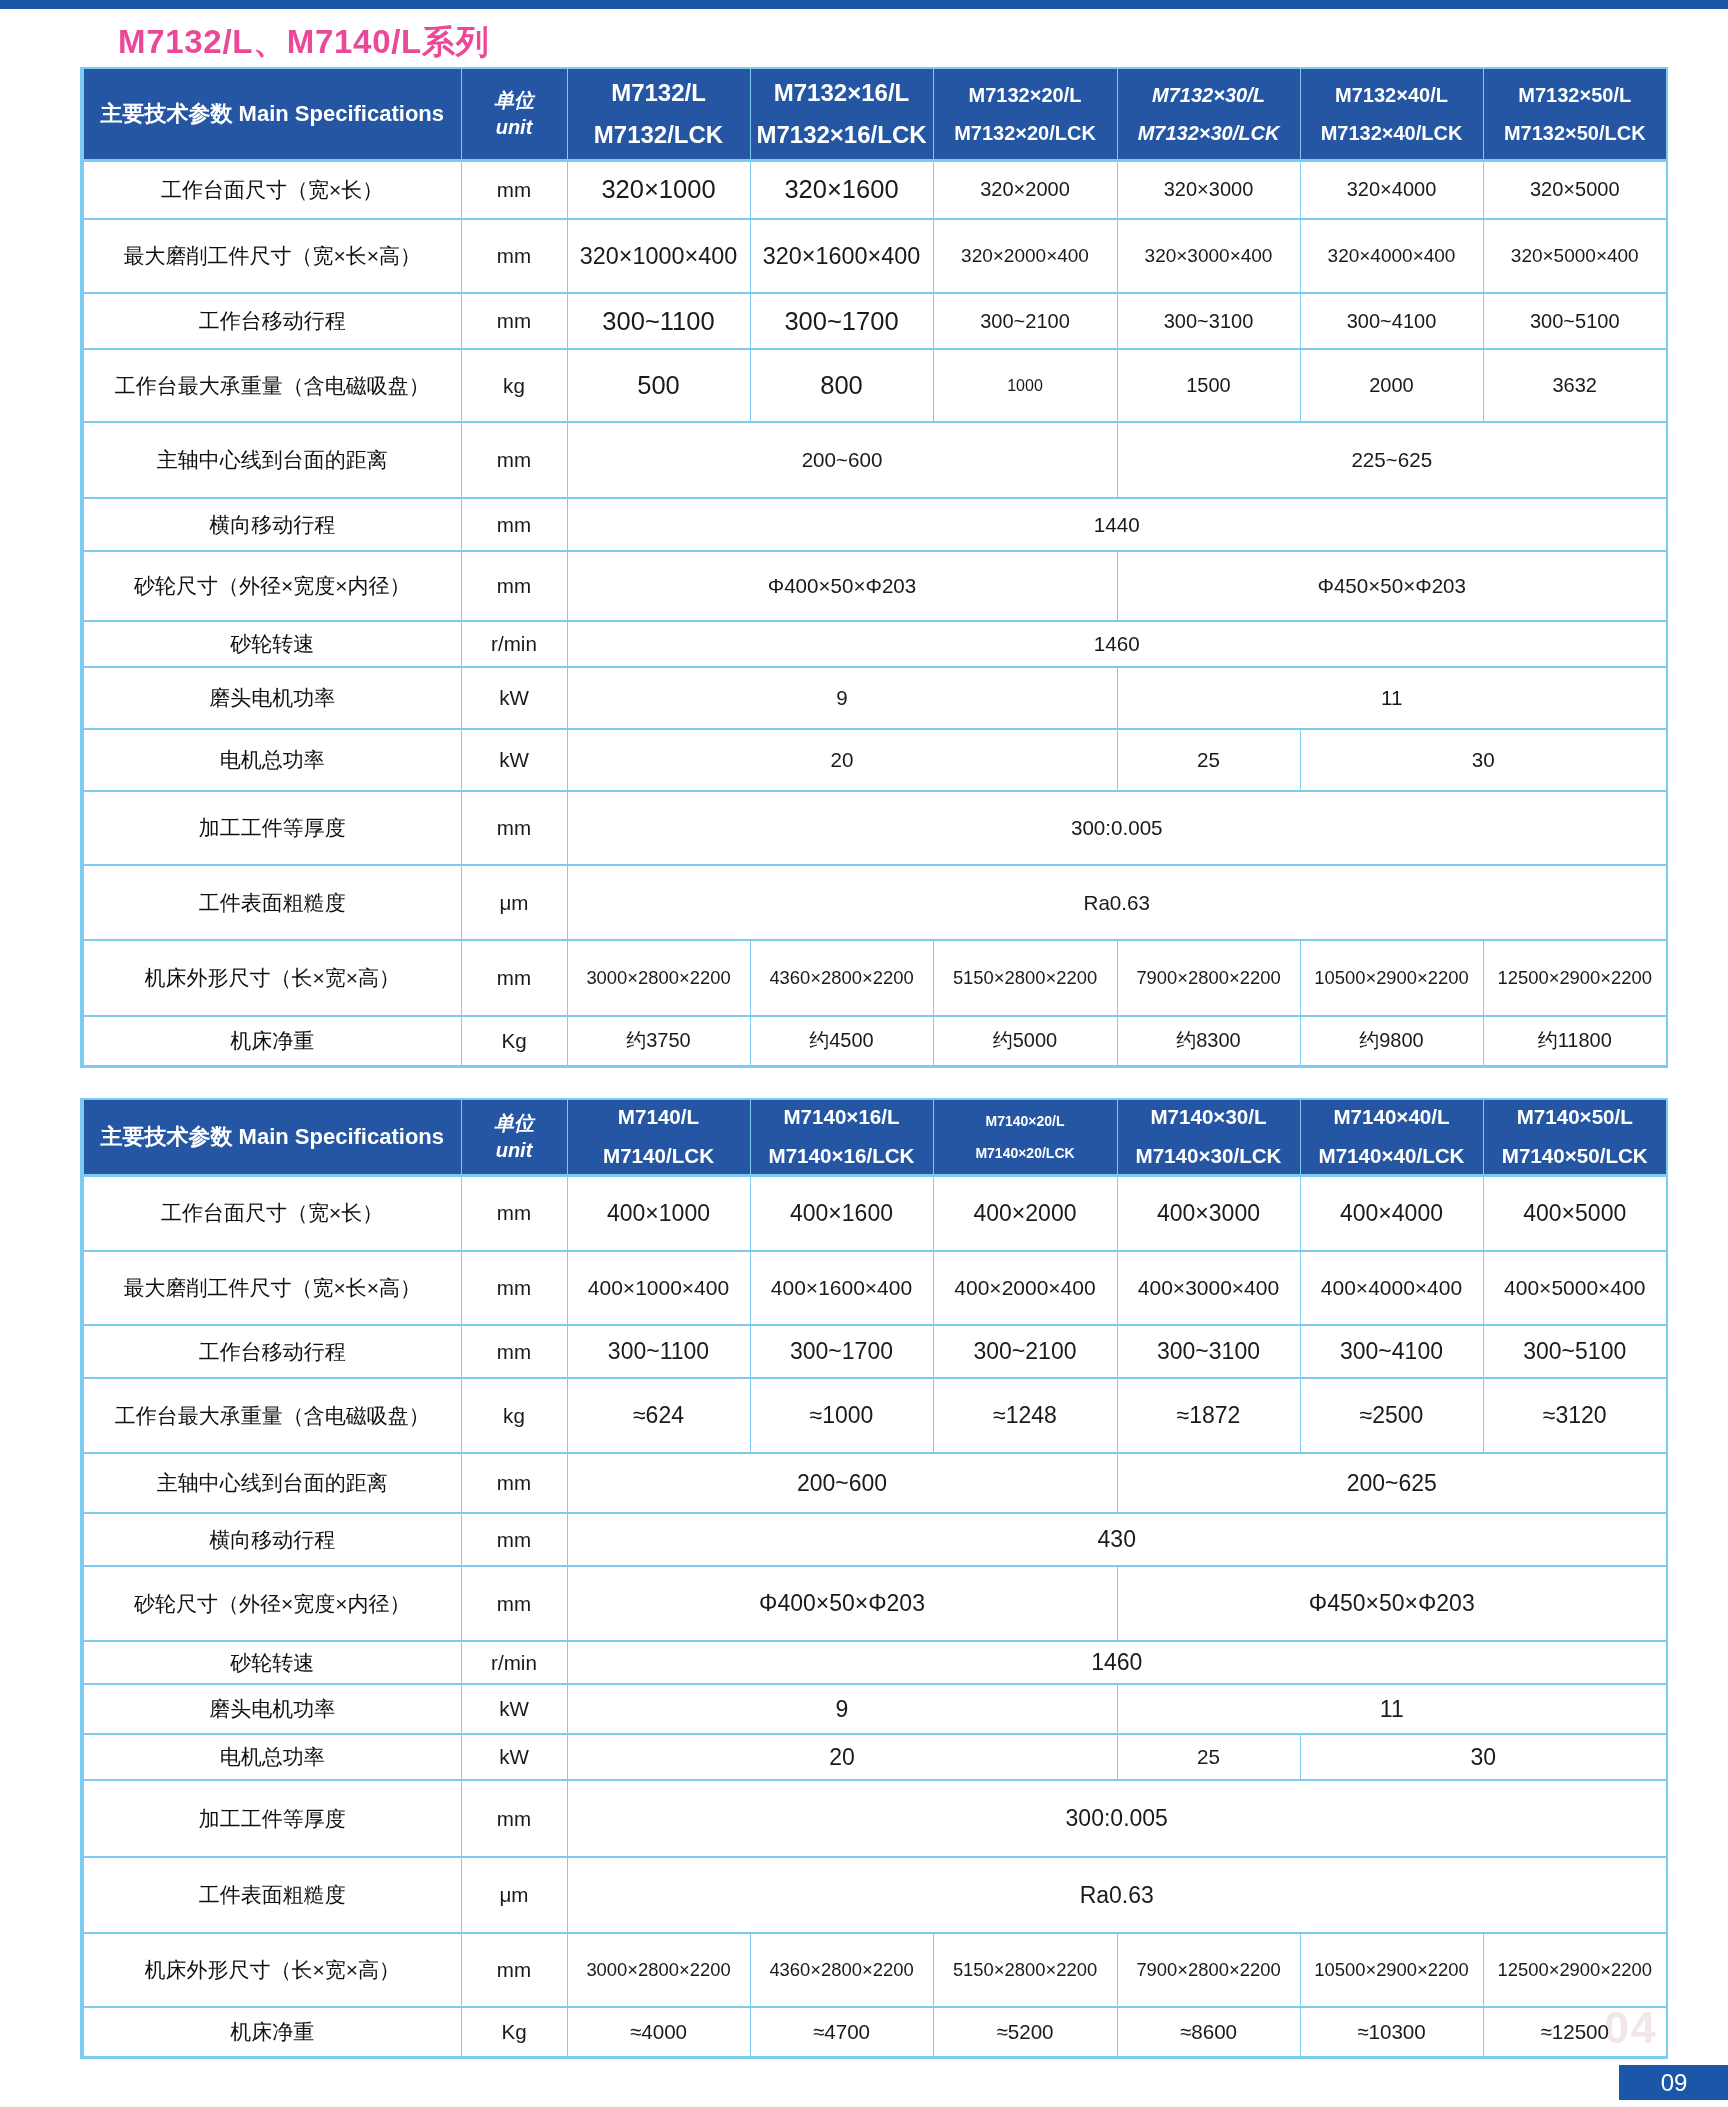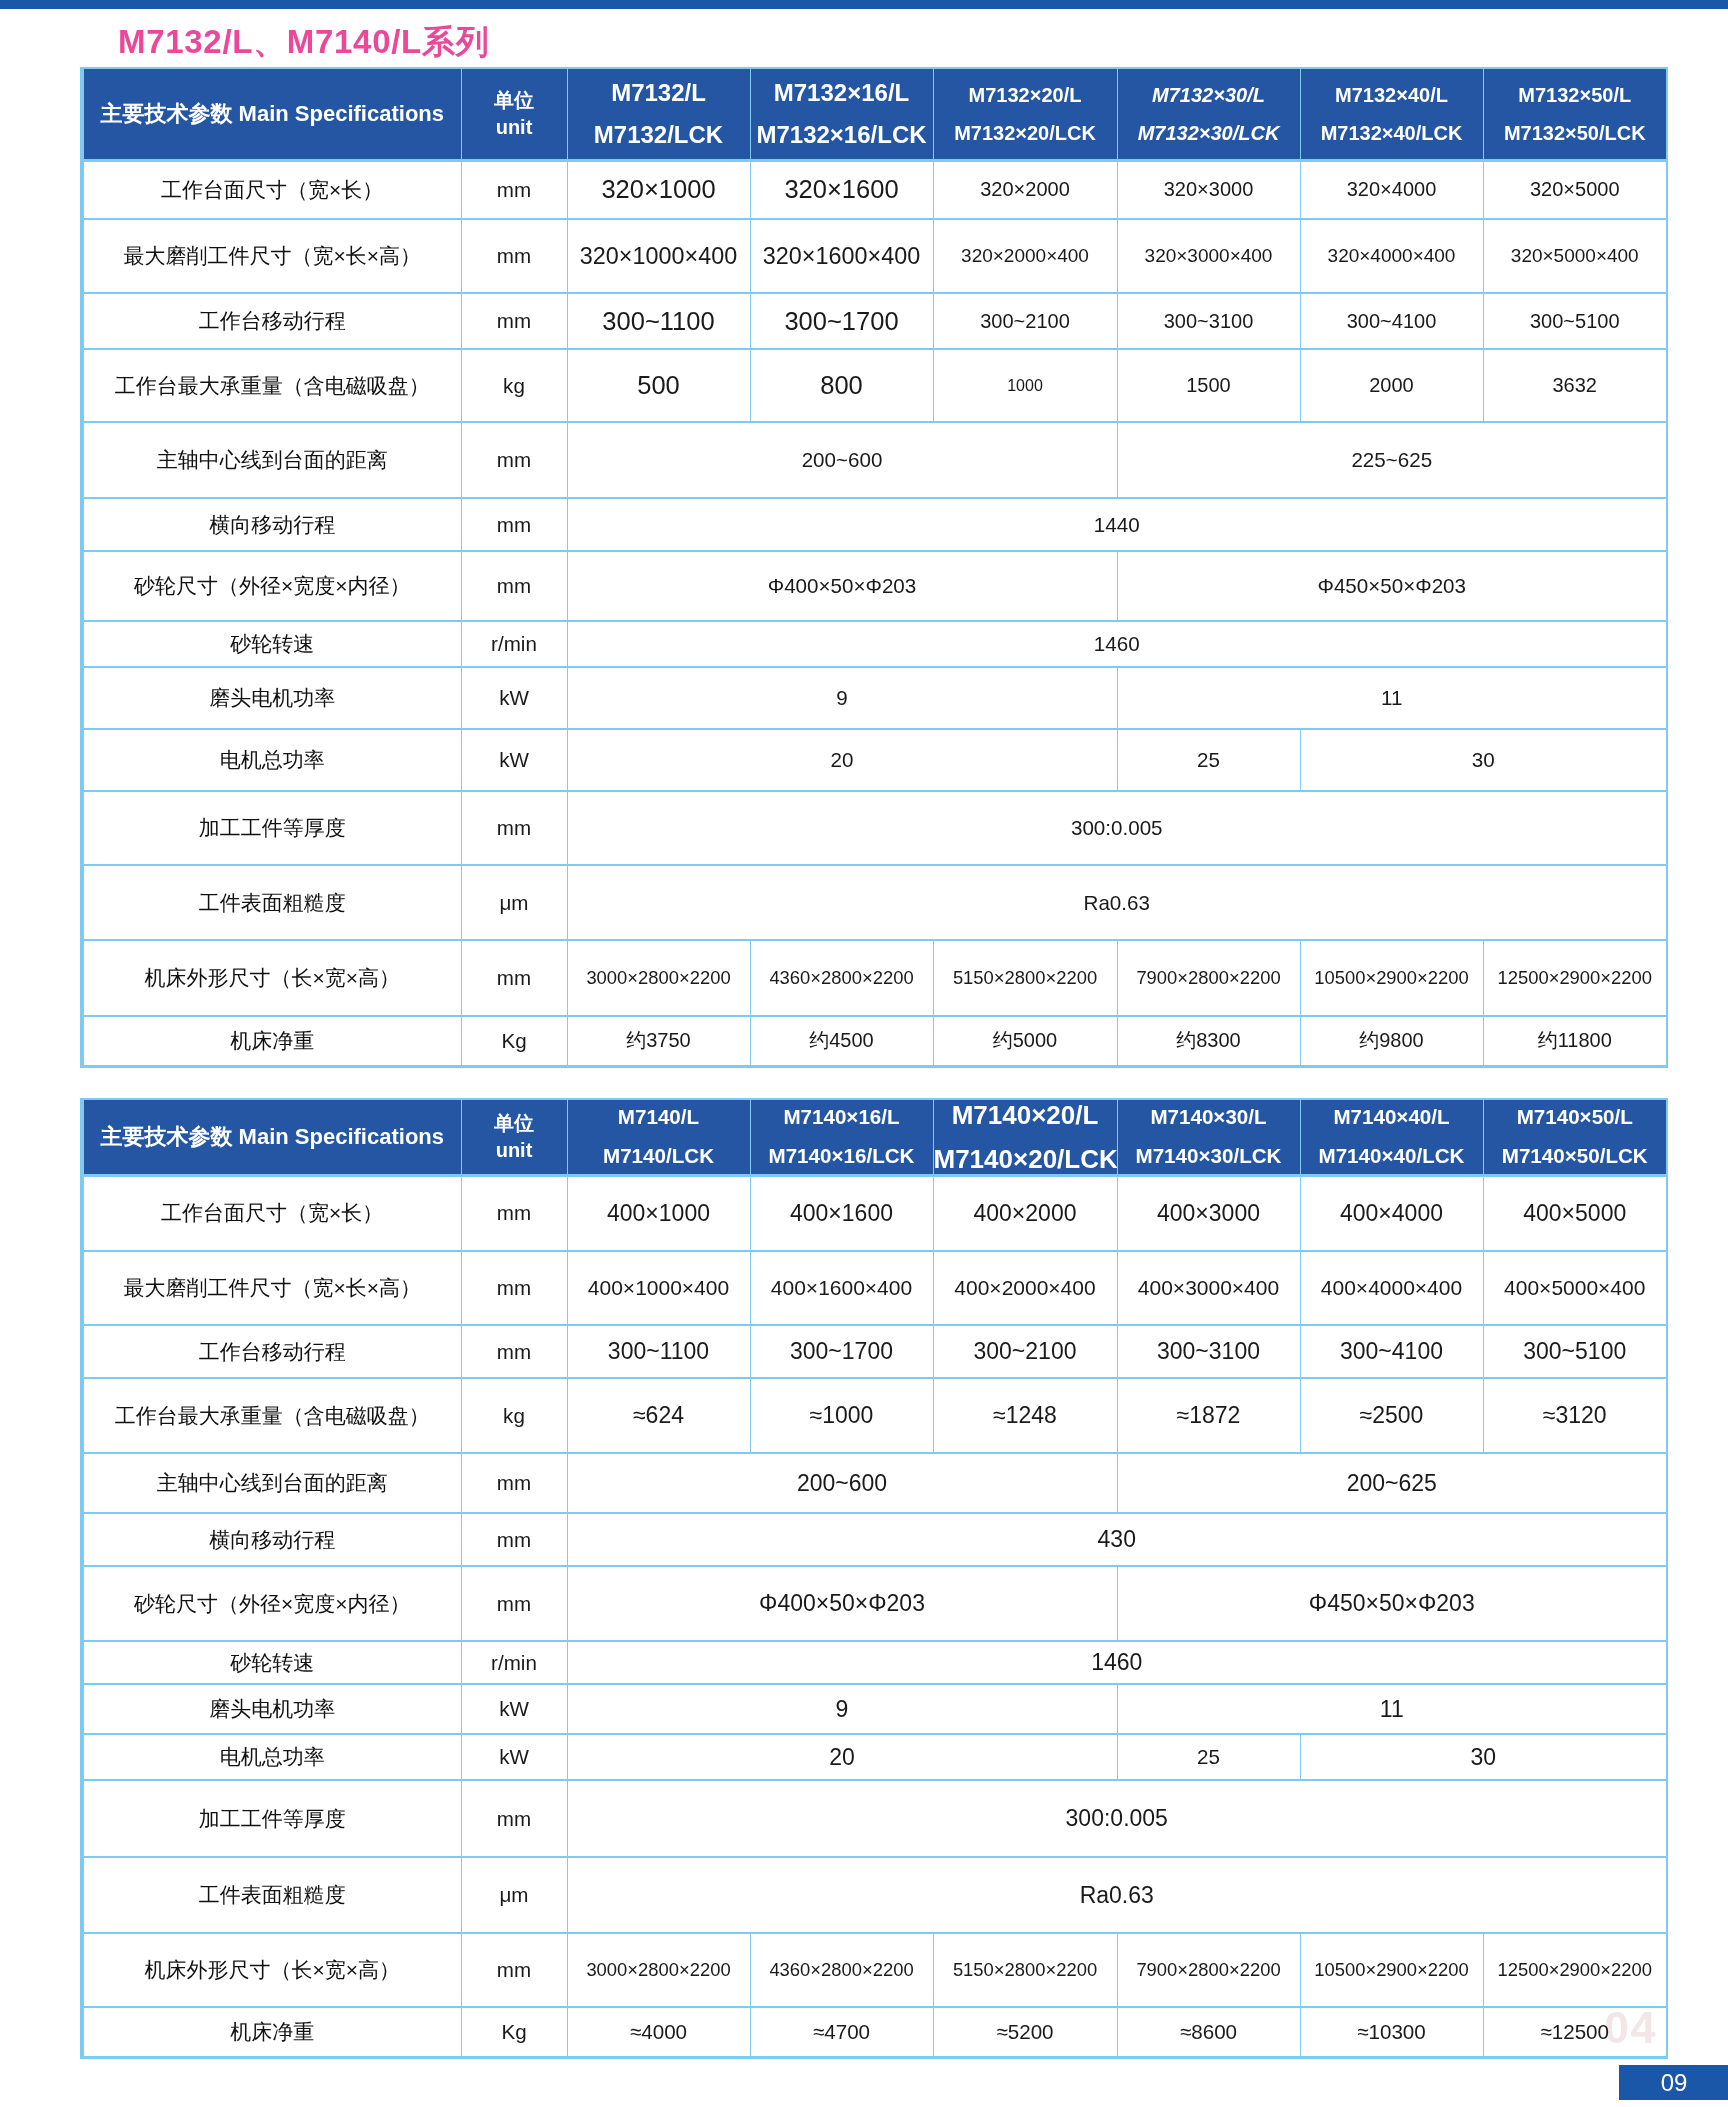--- a/index.html
+++ b/index.html
@@ -11,21 +11,21 @@
   .spec{position:absolute;left:80px;width:1585px;z-index:1;}
   #spec-0{top:67px;} #spec-1{top:1098px;}
   table.spec-table{border-collapse:collapse;table-layout:fixed;width:1585px;
         border-left:4.3px solid #7ecbf1;border-right:2.1px solid #7ecbf1;
         border-top:2.1px solid #7ecbf1;border-bottom:3.5px solid #7ecbf1;}
   table.spec-table th,table.spec-table td{border:1.4px solid #7ecbf1;border-bottom-width:2.1px;
         text-align:center;vertical-align:middle;padding:0;overflow:hidden;background:transparent;}
   table.spec-table thead th{background:#2456a3;color:#ffffff;font-weight:bold;border-bottom-width:3.5px;
         border-color:#7ecbf1;}
   th.param-h{text-align:left;padding-left:28px;font-size:22px;}
-  th.unit-h{font-size:20px;line-height:1.35;}
+  th.unit-h{font-size:20px;line-height:1.35;font-style:italic;}
   th.model-h div{line-height:1.0;}
   th.model-h .l1{margin-bottom:18.4px;}
   td.lbl{font-size:21px;color:#111;}
   td.unit{font-size:20.6px;}
   td.val{letter-spacing:0;}
   .watermark{position:absolute;left:1604px;top:2002px;font-size:45px;font-weight:bold;
         color:#f2e6e6;z-index:0;letter-spacing:1.4px;}
   .pagebox{position:absolute;left:1619px;top:2065px;width:110px;height:35px;background:#1b57a8;
         color:#ffffff;font-size:24px;display:flex;align-items:center;justify-content:center;z-index:2;}
 </style>
@@ -204,21 +204,21 @@
             <th class="param-h">主要技术参数 Main Specifications</th>
             <th class="unit-h">单位<br>unit</th>
             <th class="model-h" style="font-size: 20.6px;">
               <div class="l1">M7140/L</div>
               <div class="l2">M7140/LCK</div>
             </th>
             <th class="model-h" style="font-size: 20.6px;">
               <div class="l1">M7140×16/L</div>
               <div class="l2">M7140×16/LCK</div>
             </th>
-            <th class="model-h" style="font-size: 26px;">
+            <th class="model-h" style="font-size: 14px;">
               <div class="l1">M7140×20/L</div>
               <div class="l2">M7140×20/LCK</div>
             </th>
             <th class="model-h" style="font-size: 20.6px;">
               <div class="l1">M7140×30/L</div>
               <div class="l2">M7140×30/LCK</div>
             </th>
             <th class="model-h" style="font-size: 20.6px;">
               <div class="l1">M7140×40/L</div>
               <div class="l2">M7140×40/LCK</div>

